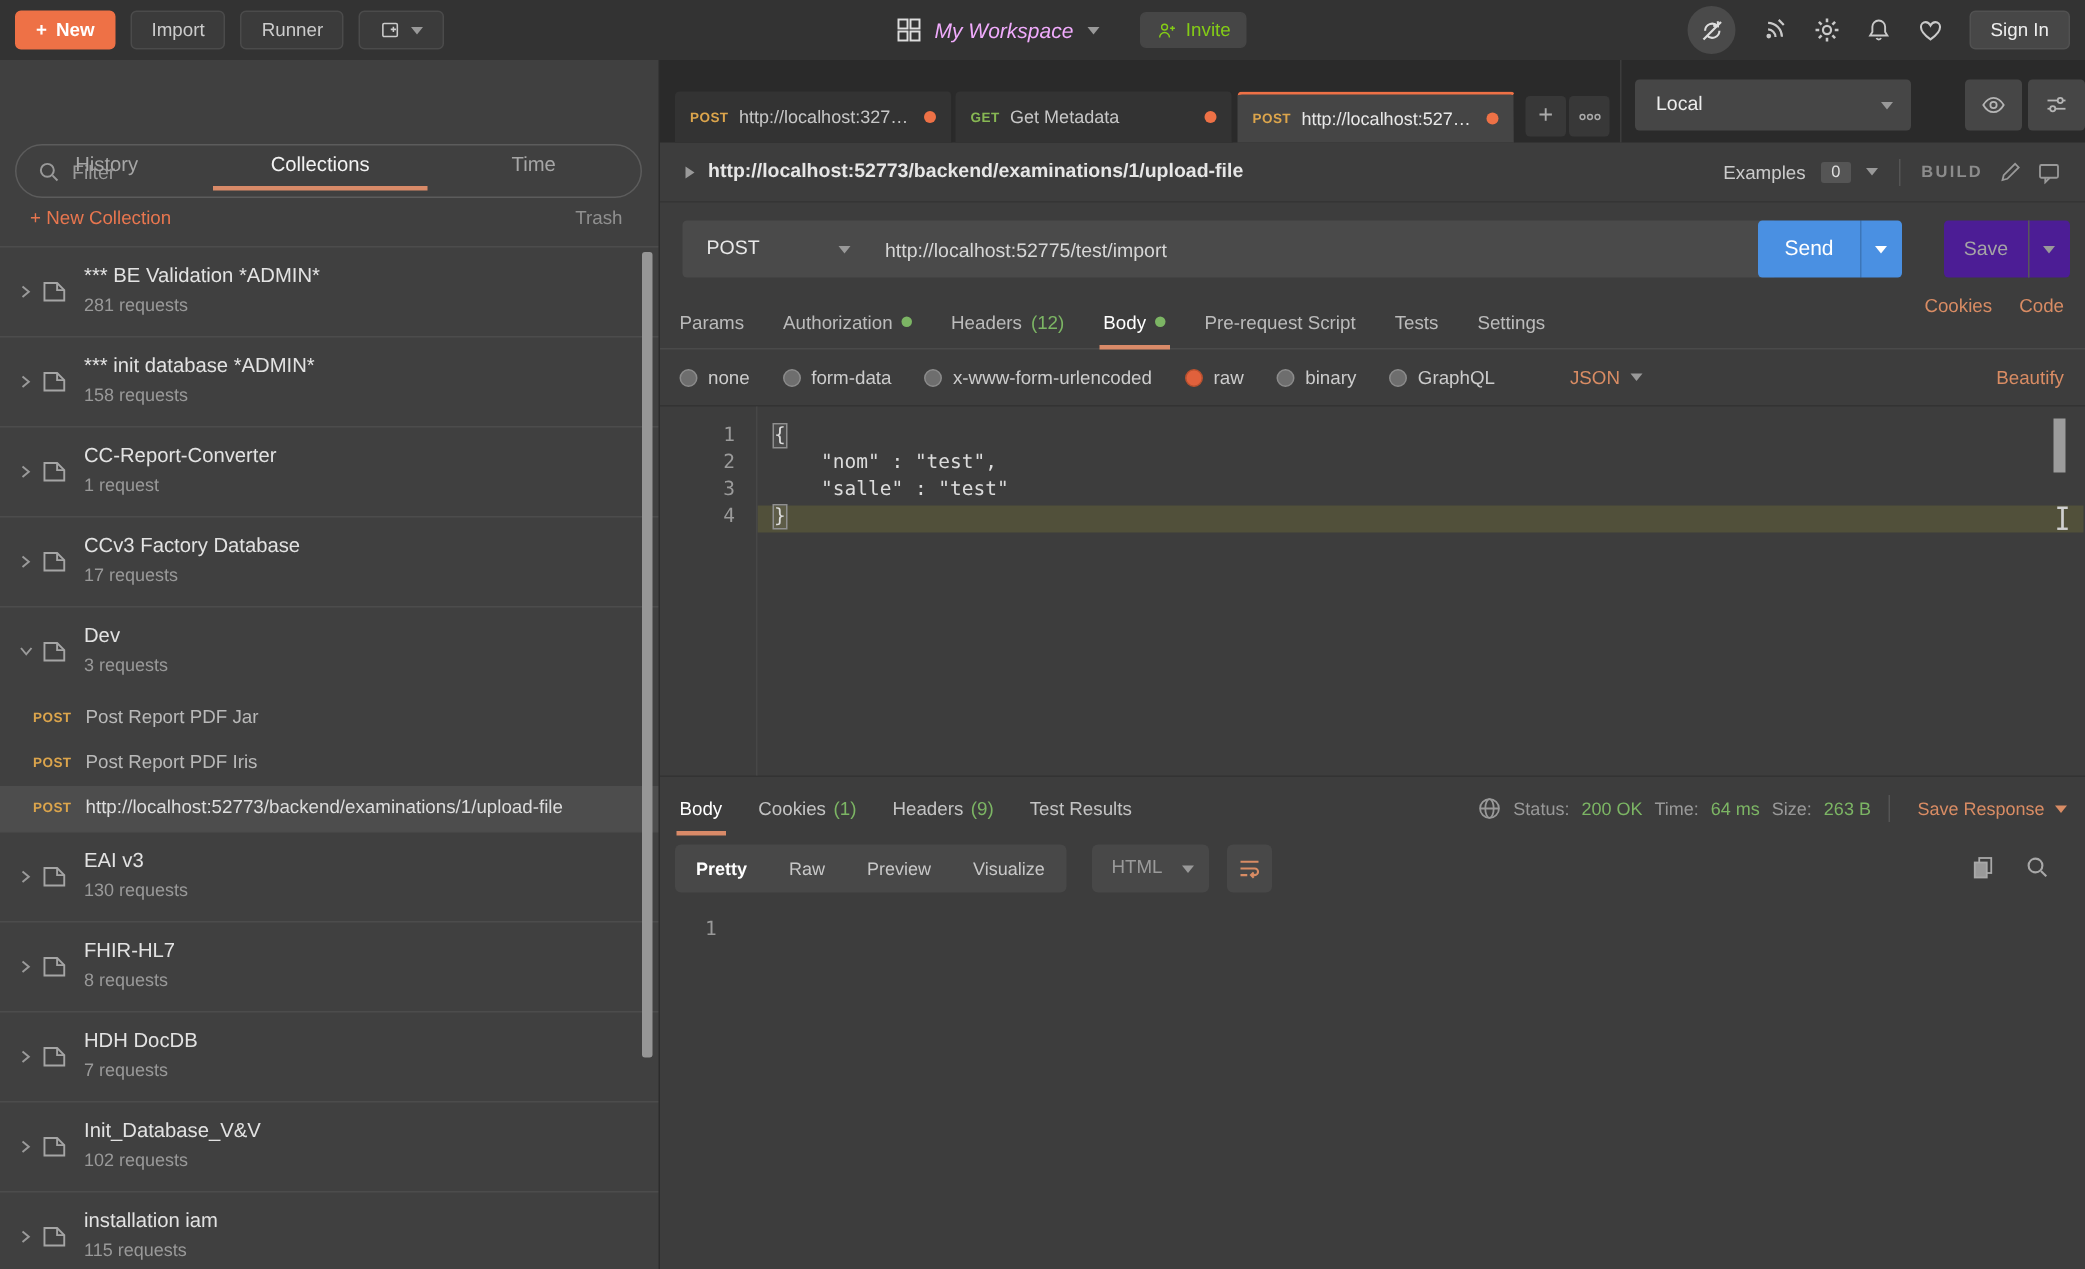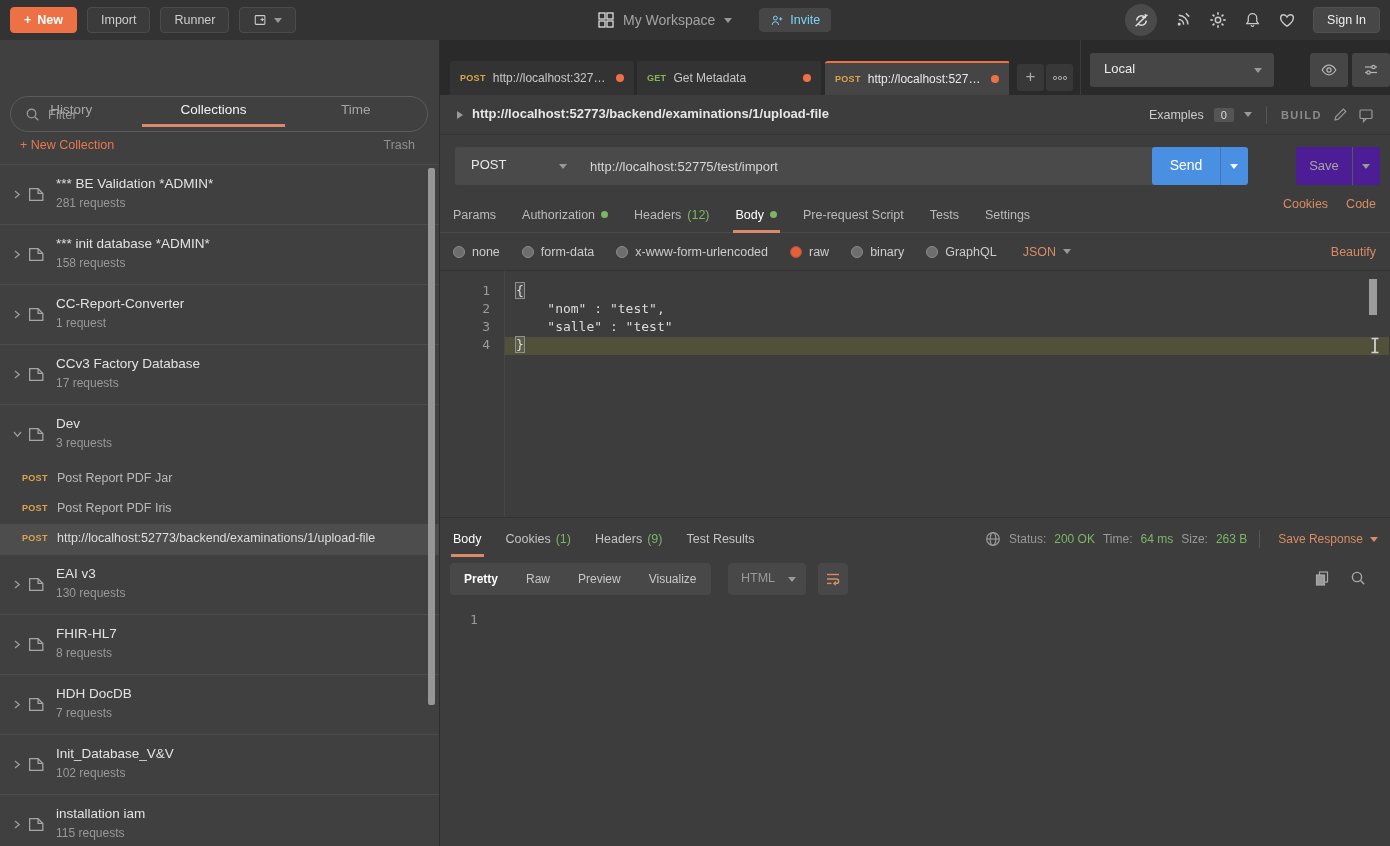--- a/index.html
+++ b/index.html
@@ -7,22 +7,22 @@
     font-family:"Liberation Sans","DejaVu Sans",sans-serif; }
   .app { position:relative; width:1390px; height:846px; }
 
   
   .topbar { position:absolute; top:0; left:0; right:0; height:40px; background:#333; z-index:5; }
   .tb-left { position:absolute; left:10px; top:7px; display:flex; gap:10px; align-items:center; }
   .btn { height:26px; border-radius:4px; display:inline-flex; align-items:center; gap:6px;
          padding:0 13px; font-size:12.5px; color:#ccc; background:#3b3b3b; border:1px solid #4b4b4b; cursor:pointer; }
   .btn-new { background:#ee7146; border-color:#ee7146; color:#fff; font-weight:bold; }
   .tb-ws { position:absolute; left:598px; top:0; height:40px; display:flex; align-items:center; gap:9px; }
-  .ws-label { color:#a3a3a3; font-size:14px; }
-  .btn-invite { background:#464646; border-color:#464646; color:#7dd3fc; height:24px; padding:0 10px; margin-left:18px; }
+  .ws-label { color:#f0abfc; font-size:14px;font-style:italic; }
+  .btn-invite { background:#464646; border-color:#464646; color:#84cc16; height:24px; padding:0 10px; margin-left:18px; }
   .tb-right { position:absolute; right:10px; top:0; height:40px; display:flex; align-items:center; gap:17px; color:#c9c9c9; }
   .circle-ico { width:32px; height:32px; border-radius:50%; background:#4a4a4a; display:flex; align-items:center; justify-content:center; }
   .btn-signin { background:#474747; border-color:#515151; color:#eee; }
   .ico { display:inline-block; vertical-align:middle; line-height:0; }
   .caret { display:inline-block; width:0; height:0; border-left:4px solid transparent; border-right:4px solid transparent; border-top:5px solid #999; }
 
   
   .sidebar { position:absolute; left:0; top:40px; width:440px; bottom:0; background:#404040; border-right:1px solid #2c2c2c; }
   .filter { position:absolute; left:10px; top:12px; width:418px; height:36px; border:1px solid #5c5c5c; border-radius:18px; display:flex; align-items:center; padding:0 14px; gap:8px; color:#999;margin-top:44px; }
   .filter input { flex:1; background:transparent; border:none; outline:none; color:#ddd; font-size:13px; font-family:inherit; }
@@ -80,21 +80,21 @@
   .vdiv { width:1px; height:18px; background:#555; margin:0 4px; }
   .build-lbl { color:#8c8c8c; font-size:11px; font-weight:bold; letter-spacing:1.5px; }
 
   
   .url-row { position:relative; height:62px; flex:none; }
   .url-box { position:absolute; left:15px; top:12px; width:730px; height:38px; background:#4a4a4a; border-radius:3px; }
   .url-method { position:absolute; left:16px; top:10px; font-size:13px; color:#e8e8e8; font-weight:500; }
   .url-box .caret { position:absolute; left:104px; top:17px; }
   .url-input { position:absolute; left:135px; top:0; width:580px; height:38px; background:transparent; border:none; outline:none;
                color:#d6d6d6; font-size:13px; font-family:inherit; }
-  .send-btn { position:absolute; left:712px; top:12px; width:96px; height:38px; background:#4a90e2; border-radius:3px; cursor:pointer; color:#fff; }
+  .send-btn { position:absolute; left:732px; top:12px; width:96px; height:38px; background:#4a90e2; border-radius:3px; cursor:pointer; color:#fff; }
   .send-btn .lbl { position:absolute; left:0; width:68px; text-align:center; top:10px; font-size:14px; font-weight:500; }
   .send-btn .cpart { position:absolute; right:0; width:28px; height:100%; border-left:1px solid rgba(0,0,0,.18); }
   .send-btn .caret { position:absolute; right:10px; top:17px; border-top-color:#fff; }
   .save-btn { position:absolute; left:856px; top:12px; width:84px; height:38px; background:#4c1d95; border-radius:3px; cursor:pointer; color:#a5a5a5; }
   .save-btn .lbl { position:absolute; left:0; width:56px; text-align:center; top:11px; font-size:13px; }
   .save-btn .cpart { position:absolute; right:0; width:28px; height:100%; border-left:1px solid #585858; }
   .save-btn .caret { position:absolute; right:10px; top:17px; }
 
   
   .req-tabs { position:relative; height:36px; border-bottom:1px solid #4a4a4a; display:flex; align-items:flex-start; padding-left:13px; gap:26px; flex:none; }
@@ -104,21 +104,21 @@
   .gdot { width:7px; height:7px; border-radius:50%; background:#7cb564; }
   .gcount { color:#7cb564; }
   .rq-links { position:absolute; right:14px; display:flex; gap:18px; font-size:12.5px; color:#d98c64; }
   .rq-links span { cursor:pointer; }
 
   
   .mode-row { position:relative; height:37px; display:flex; align-items:center; padding-left:13px; gap:22px; font-size:12.5px; color:#ccc; flex:none; }
   .mode { display:flex; align-items:center; gap:7px; cursor:pointer; }
   .radio { width:12px; height:12px; border-radius:50%; background:#6e6e6e; border:1px solid #8b8b8b; }
   .radio.sel { background:#e0613c; border-color:#b9512f; }
-  .json-dd { display:flex; align-items:center; gap:7px; color:#d98c64; margin-left:4px; cursor:pointer; }
+  .json-dd { display:flex; align-items:center; gap:7px; color:#d98c64; margin-left:28px; cursor:pointer; }
   .beautify { position:absolute; right:14px; color:#d98c64; cursor:pointer; }
 
   
   .editor { position:relative; height:248px; border-top:1px solid #333; border-bottom:1px solid #333;
             font-family:"DejaVu Sans Mono","Liberation Mono",monospace; font-size:13px; flex:none; }
   .gutter-sep { position:absolute; left:64px; top:0; bottom:0; width:1px; background:#474747; }
   .cline { position:absolute; left:0; right:0; height:18px; }
   .cline .n { position:absolute; left:0; width:50px; text-align:right; color:#9b9b9b; }
   .cline .t { position:absolute; left:76px; white-space:pre; color:#dcdcdc; }
   .hl-line { position:absolute; left:65px; right:1px; height:18px; background:#51503a; }

